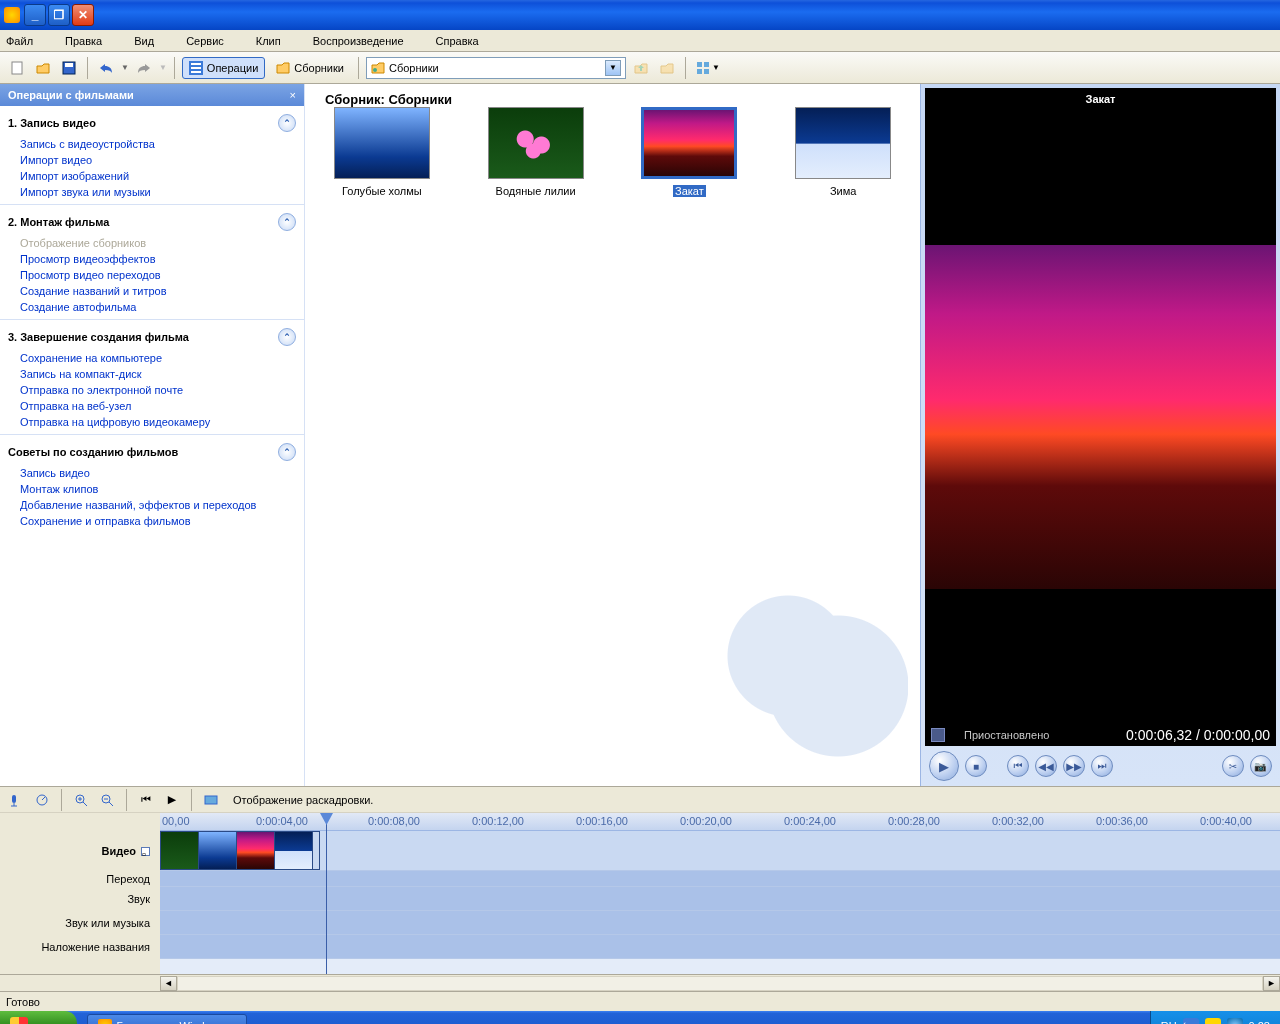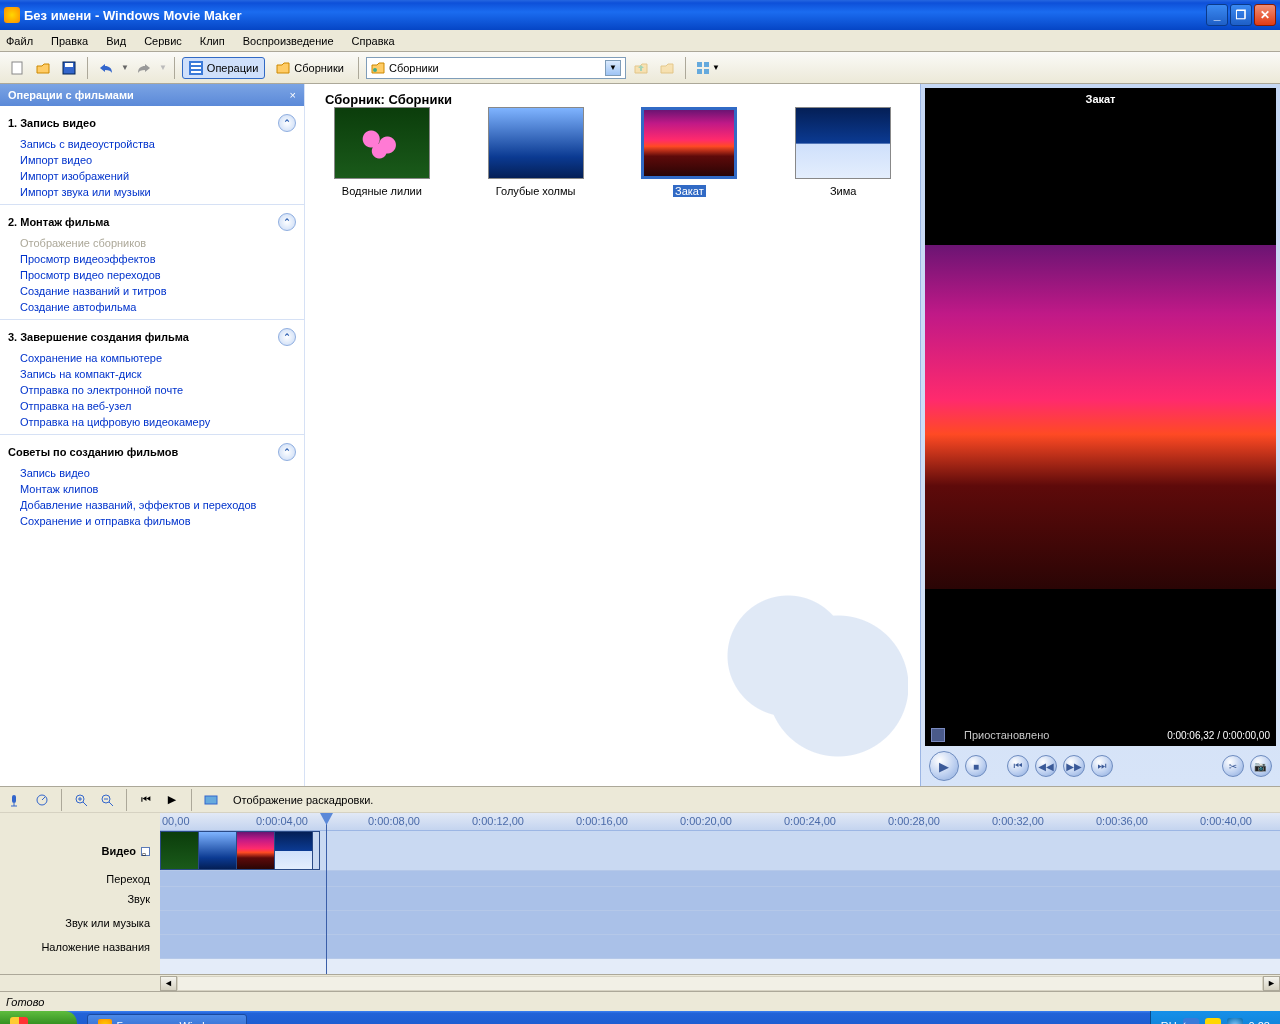--- a/index.html
+++ b/index.html
@@ -8,21 +8,21 @@
 
 .titlebar { height:30px; background:linear-gradient(#2566e0,#0d50d9 10%,#1b6cf0 40%,#0545c5); display:flex; align-items:center; padding:0 4px; color:#fff; }
 .titlebar .icon { width:16px; height:16px; margin-right:4px; background:radial-gradient(circle,#ffd700,#ff8c00); border-radius:3px; }
 .titlebar .title { font-weight:bold; font-size:13px; flex:1; }
 .winbtns { display:flex; gap:2px; }
 .winbtn { width:22px; height:22px; border-radius:3px; display:flex; align-items:center; justify-content:center; color:#fff; font-weight:bold; font-size:12px; }
 .minbtn,.maxbtn { background:linear-gradient(#3b8af2,#1e5fc7); border:1px solid #0a3a8a; }
 .closebtn { background:linear-gradient(#f08f75,#e23b14); border:1px solid #8a1a00; }
 
 
-.menubar { height:22px; background:#ece9d8; border-bottom:1px solid #aca899; display:flex; align-items:center; padding:0 6px; gap:18px; }
+.menubar { height:22px; background:#ece9d8; border-bottom:1px solid #aca899; display:flex; align-items:center; padding:0 6px; gap:32px; }
 .menubar span { color:#000; cursor:default; }
 
 
 .toolbar { height:32px; background:linear-gradient(#fafaf7,#ece9d8); border-bottom:1px solid #aca899; display:flex; align-items:center; padding:0 6px; gap:4px; }
 .tbtn { width:22px; height:22px; display:flex; align-items:center; justify-content:center; border:1px solid transparent; border-radius:3px; }
 .sep { width:1px; height:22px; background:#aca899; margin:0 3px; }
 .tlabelbtn { height:22px; padding:0 6px; display:flex; align-items:center; gap:4px; border:1px solid #b8d6fb; border-radius:3px; background:#e7f1fd; }
 .tdropdown { height:22px; min-width:260px; background:#fff; border:1px solid #7f9db9; display:flex; align-items:center; padding:0 4px; gap:4px; }
 .tdropdown .ddbtn { margin-left:auto; width:16px; height:16px; background:linear-gradient(#dbeafd,#9ec4f5); border:1px solid #7f9db9; display:flex; align-items:center; justify-content:center; font-size:8px; }
 
@@ -56,21 +56,21 @@
 .img-sunset { background:linear-gradient(#6b1473 0%,#c01987 20%,#ff2a6d 45%,#ff4a24 55%,#5e0a0a 70%,#2a0505 100%); }
 .img-winter { background:linear-gradient(#041f56 0%,#0b3a92 50%,#cfe0fb 52%,#e4eefd 100%); }
 .watermark { position:absolute; right:12px; bottom:10px; width:200px; height:200px; opacity:.18; background:radial-gradient(circle at 40% 40%,#5a89d0 0 60px,transparent 61px),radial-gradient(circle at 65% 55%,#5a89d0 0 70px,transparent 71px); border-radius:30px; }
 
 
 .preview { width:360px; background:linear-gradient(#c6d8f5,#d7e4f8); border-left:1px solid #9cb6e4; display:flex; flex-direction:column; }
 .prevtitle { height:22px; background:#000; color:#fff; text-align:center; font-weight:bold; line-height:22px; margin:4px 4px 0 4px;}
 .prevscreen { flex:1; margin:0 4px; background:#000; display:flex; align-items:center; justify-content:center; }
 .prevscreen .big { width:100%; height:56%; }
 .prevstatus { height:22px; margin:0 4px; background:#000; color:#c8c8c8; display:flex; align-items:center; padding:0 6px;gap:13px; }
-.prevstatus .tc { margin-left:auto; color:#fff; font-size:10px; }
+.prevstatus .tc { margin-left:auto; color:#fff; font-size:14px; }
 .prevstatus .sicon { width:14px; height:14px; background:#4a5a8a; border:1px solid #7a8ac0; margin-right:6px; }
 .controls { height:40px; display:flex; align-items:center; padding:0 8px; gap:6px; }
 .cbtn { width:22px; height:22px; border-radius:50%; background:radial-gradient(circle at 35% 30%,#fff,#b9cdef 60%,#8aa8d9); border:1px solid #6e8cc0; display:flex; align-items:center; justify-content:center; color:#3b5a98; font-size:10px; }
 .cbtn.big { width:30px; height:30px; font-size:13px; }
 .controls .grow { flex:1; }
 
 
 .timeline { height:205px; background:#ece9d8; border-top:1px solid #aca899; display:flex; flex-direction:column; }
 .tl-toolbar { height:26px; display:flex; align-items:center; padding:0 6px; gap:6px; border-bottom:1px solid #d6d2c2;}
 .tl-toolbar .tbtn { width:20px; height:20px; }
@@ -88,39 +88,38 @@
 .track.trans { height:16px; }
 .clip { height:100%; border:1px solid #2a4a86; }
 .clip .ci { width:38px; height:100%; display:inline-block; border-right:1px solid #2a4a86; }
 .playhead { position:absolute; top:0; bottom:0; left:166px; width:1px; background:#3a5ea8; }
 .playhead::before { content:""; position:absolute; top:0; left:-6px; width:13px; height:12px; background:#5b89d8; clip-path:polygon(0 0,100% 0,50% 100%); }
 .tl-hscroll { height:17px; background:#ece9d8; border-top:1px solid #aca899; display:flex; align-items:center; }
 .tl-hscroll .sbtn { width:17px; height:15px; background:linear-gradient(#f5f4ee,#d6d2c2); border:1px solid #aca899; text-align:center; font-size:9px; line-height:13px;}
 .tl-hscroll .strack { flex:1; height:15px; background:#f2f0e6; border:1px solid #d6d2c2; }
 
 
-.statusbar { height:20px; background:#ece9d8; border-top:1px solid #aca899; display:flex; align-items:center; padding:0 6px;font-style:italic; }
+.statusbar { height:20px; background:#ece9d8; border-top:1px solid #aca899; display:flex; align-items:center; padding:0 6px; }
 
 
 .taskbar { height:30px; background:linear-gradient(#3c81f3 0%,#2262d7 8%,#1d5ed2 40%,#1651c1); display:flex; align-items:center; }
 .startbtn { height:30px; padding:0 18px 0 10px; background:linear-gradient(#5ebd3e,#2f8a1d 50%,#237016); color:#fff; font-weight:bold; font-style:italic; font-size:16px; display:flex; align-items:center; gap:6px; border-radius:0 12px 12px 0; text-shadow:1px 1px 1px #0a3a00;}
 .startbtn .flag { width:18px; height:18px; background:conic-gradient(#f33 0 25%,#3c3 0 50%,#33f 0 75%,#fc3 0); border-radius:3px; }
 .taskbtn { height:24px; margin-left:10px; padding:0 10px; background:linear-gradient(#4c89e8,#2a62c5); border:1px solid #1a4aa0; border-radius:3px; color:#fff; display:flex; align-items:center; gap:5px; min-width:160px;}
 .taskbtn .ic { width:14px; height:14px; background:radial-gradient(circle,#ffd700,#ff8c00); border-radius:2px;}
 .tray { margin-left:auto; height:30px; background:linear-gradient(#1690e9,#0d7acc); display:flex; align-items:center; padding:0 10px; gap:6px; color:#fff; border-left:1px solid #0a4a8a;}
 .tray .ti { width:16px; height:16px; border-radius:3px; }
 
 svg { display:block; }
 </style>
 </head>
 <body>
 
 <div class="titlebar">
   <div class="icon"></div>
-  <div class="title">Без имени - Windows Movie Maker</div>
   <div class="winbtns">
     <div class="winbtn minbtn">_</div>
     <div class="winbtn maxbtn">❐</div>
     <div class="winbtn closebtn">✕</div>
   </div>
 </div>
 
 <div class="menubar">
   <span>Файл</span>
   <span>Правка</span>
@@ -257,26 +256,26 @@
       <div class="tasklink">Монтаж клипов</div>
       <div class="tasklink">Добавление названий, эффектов и переходов</div>
       <div class="tasklink">Сохранение и отправка фильмов</div>
     </div>
   </div>
 
   <div class="collection">
     <div class="colltitle">Сборник: Сборники</div>
     <div class="thumbs">
       <div class="thumb">
+        <div class="thumbimg img-hills"></div>
+        <span class="lbl">Голубые холмы</span>
+      </div>
+      <div class="thumb">
         <div class="thumbimg img-lily"></div>
         <span class="lbl">Водяные лилии</span>
-      </div>
-      <div class="thumb">
-        <div class="thumbimg img-hills"></div>
-        <span class="lbl">Голубые холмы</span>
       </div>
       <div class="thumb selected">
         <div class="thumbimg img-sunset"></div>
         <span class="lbl">Закат</span>
       </div>
       <div class="thumb">
         <div class="thumbimg img-winter"></div>
         <span class="lbl">Зима</span>
       </div>
     </div>

